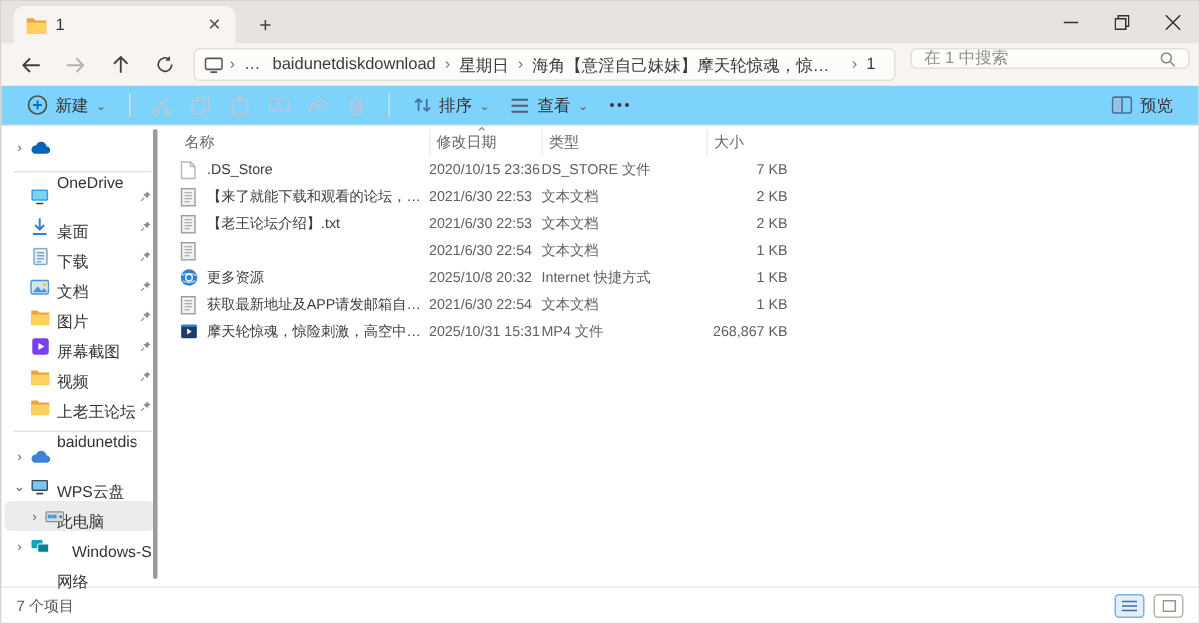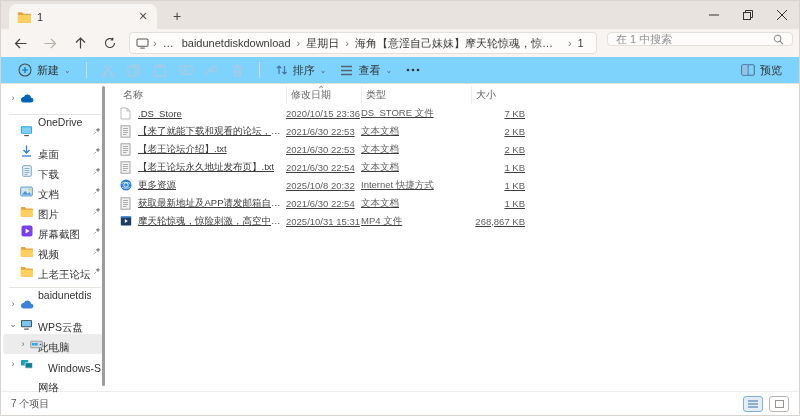--- a/index.html
+++ b/index.html
@@ -59,21 +59,21 @@
   .side-scrollbar { position:absolute; right:4px; top:2px; width:3px; height:300px; background:#9c9c9c; border-radius:2px; }
 
   .filearea { flex:1; min-width:0; position:relative; padding:2px 0 0 10px; }
   .grid { display:grid; grid-template-columns:167px 75px 110px 58px; align-items:center; }
   .cols-header { height:18px; font-size:10px; color:#666; position:relative; }
   .cols-header .hcell { padding-left:4px; position:relative; height:100%; display:flex; align-items:center; }
   .cols-header .hcell:first-child { padding-left:18px; }
   .cols-header .hcell + .hcell { border-left:1px solid #efecea; }
   .hsize { justify-content:flex-start; }
   .sort-caret { position:absolute; left:198px; top:-2px; color:#888; }
-  .frow { height:18px; font-size:9.5px; color:#3d3d3d; border-radius:3px;text-decoration:underline; }
+  .frow { height:18px; font-size:9.5px; color:#3d3d3d; border-radius:3px; }
   .fname { display:flex; align-items:center; gap:6px; overflow:hidden; white-space:nowrap; }
   .fname .ftext { overflow:hidden; text-overflow:ellipsis; }
   .fdate,.ftype { color:#5f5f5f; white-space:nowrap; overflow:hidden; }
   .fsize { color:#5f5f5f; text-align:right; padding-right:4px; white-space:nowrap; }
   .ficon { width:13px; height:13px; flex:none; display:flex; align-items:center; justify-content:center; }
 
   
   .statusbar { height:24px; border-top:1px solid #ececec; display:flex; align-items:center; padding:0 10px;
     font-size:10px; color:#555; flex:none; background:#fff; }
   .view-toggles { margin-left:auto; display:flex; gap:6px; align-items:center; }
@@ -504,21 +504,20 @@
       </div>
 
       <div class="grid frow">
         <span class="fname">
           <span class="ficon">
             <svg width="11" height="13" viewBox="0 0 11 13">
                 <rect x="1" y="0.8" width="9" height="11.4" fill="#f2f2f2" stroke="#9a9a9a" stroke-width="0.9"></rect>
                 <path d="M3 3.5h5M3 5.5h5M3 7.5h5M3 9.5h3.5" stroke="#9a9a9a" stroke-width="0.8"></path>
               </svg>
           </span>
-          <span class="ftext">【老王论坛永久地址发布页】.txt</span>
         </span>
         <span class="fdate">2021/6/30 22:54</span>
         <span class="ftype">文本文档</span>
         <span class="fsize">1 KB</span>
       </div>
 
       <div class="grid frow">
         <span class="fname">
           <span class="ficon">
             <svg width="12" height="12" viewBox="0 0 12 12">

